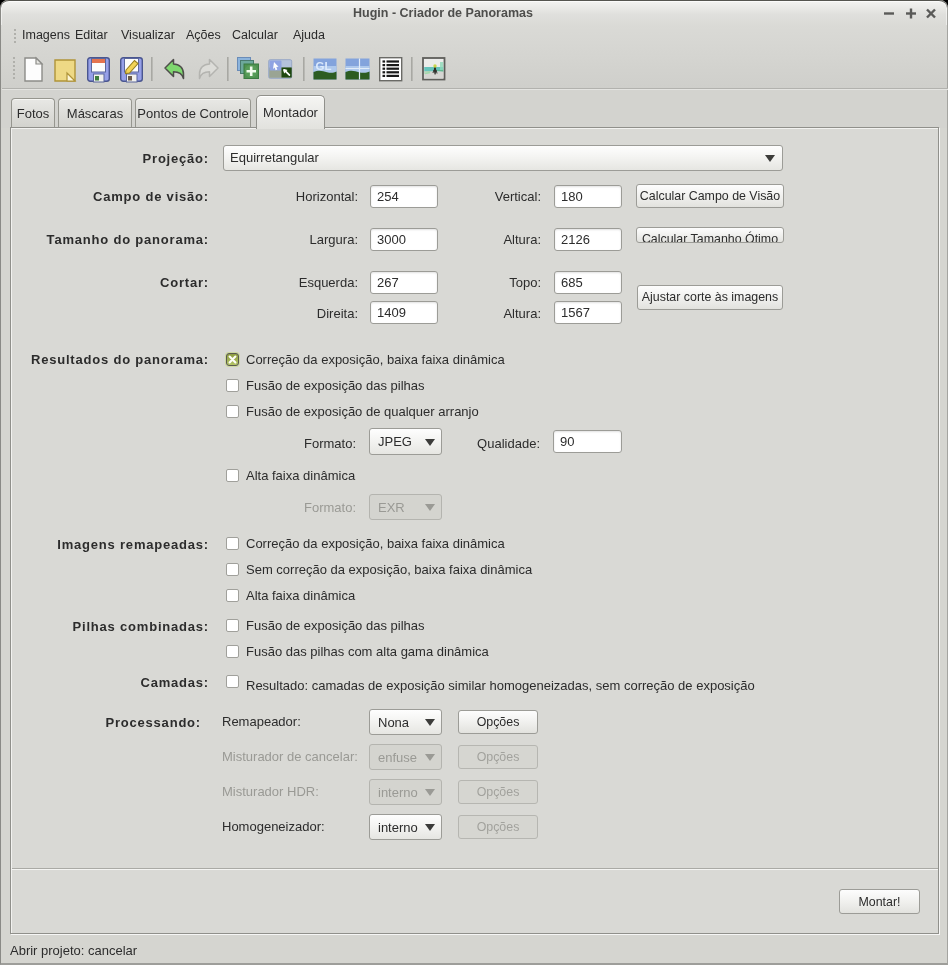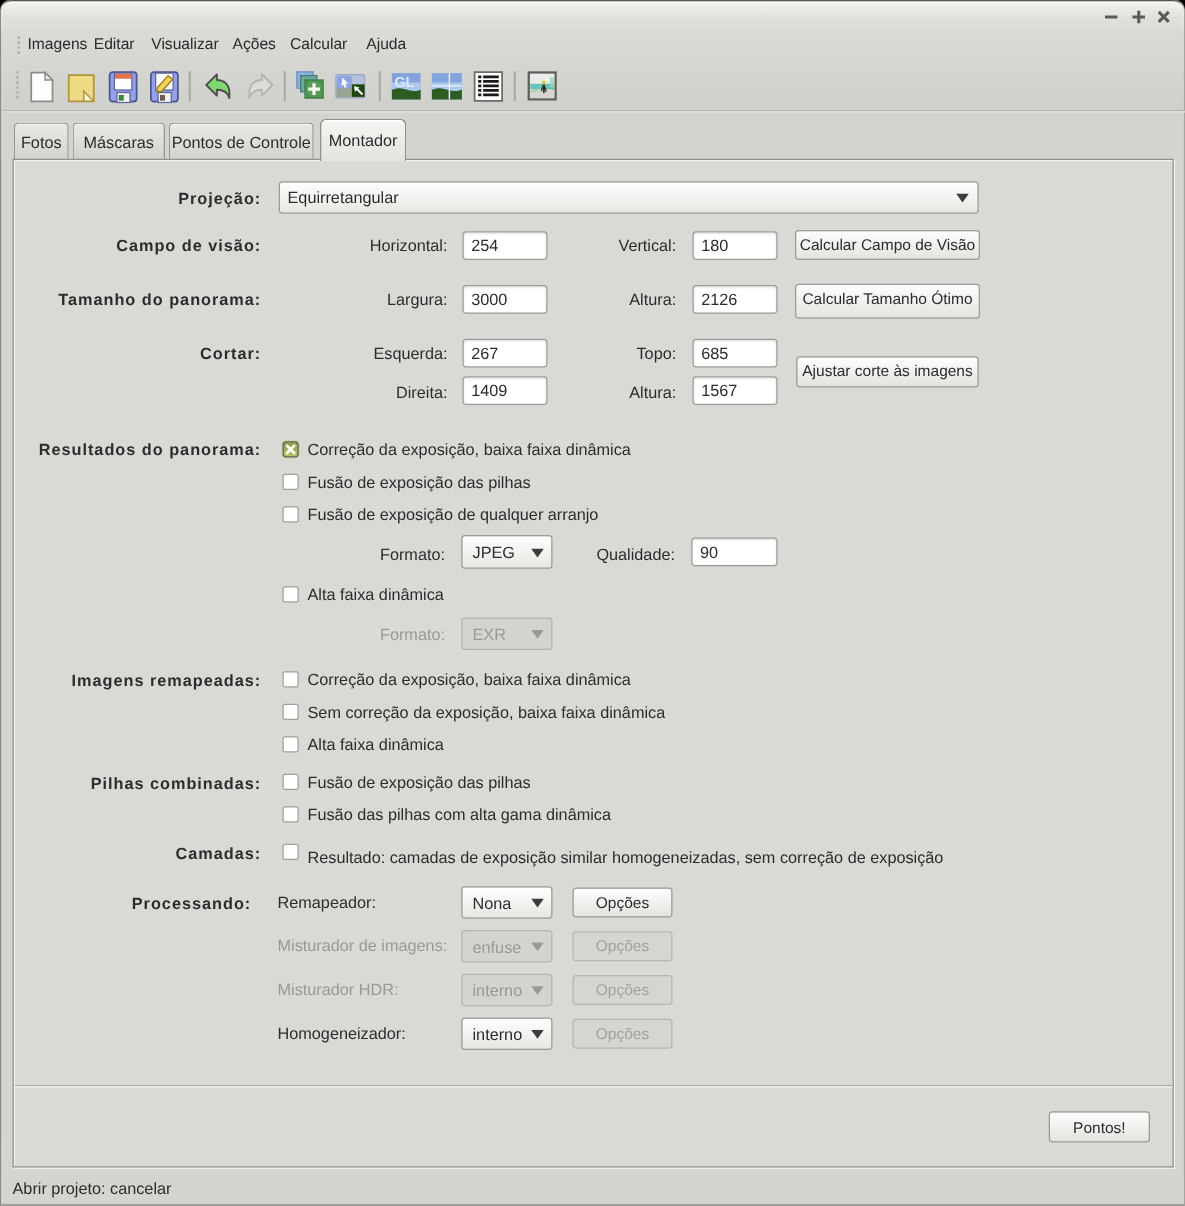--- a/index.html
+++ b/index.html
@@ -77,20 +77,21 @@
   border:1px solid #96968f; border-bottom:none; border-radius:4px 4px 0 0;
   text-align:center; padding-top:7px; box-shadow:inset 0 1px 0 #f6f6f4;
 }
 </style>
 </head>
 <body>
 <div id="win">
   <div id="titlebar"></div>
   <div id="topgrad"></div>
   <div id="tabstrip"></div>
+  <div id="title">Hugin - Criador de Panoramas</div>
 
   <svg class="winbtn" style="left:878px" width="62" height="26">
     <line x1="5" y1="13.5" x2="15" y2="13.5" stroke="#5a5a58" stroke-width="2.4"></line>
     <line x1="27" y1="13.5" x2="37" y2="13.5" stroke="#5a5a58" stroke-width="2.4"></line>
     <line x1="32" y1="8.5" x2="32" y2="18.5" stroke="#5a5a58" stroke-width="2.4"></line>
     <line x1="48" y1="9.5" x2="56" y2="17.5" stroke="#5a5a58" stroke-width="2.4"></line>
     <line x1="56" y1="9.5" x2="48" y2="17.5" stroke="#5a5a58" stroke-width="2.4"></line>
   </svg>
 
   <div class="menuitem" style="left:21px">Imagens</div>
@@ -246,21 +247,21 @@
     <div class="input" style="left:369px;top:185px;width:68px;height:23px;">254</div>
     <div class="rlabel" style="left:440px;top:189px;width:100px;">Vertical:</div>
     <div class="input" style="left:553px;top:185px;width:68px;height:23px;">180</div>
     <div class="btn" style="left:635px;top:184px;width:148px;height:24px;padding-top:4px;">Calcular Campo de Visão</div>
 
     <div class="rlabel bold" style="left:38px;top:232px;width:170px;">Tamanho do panorama:</div>
     <div class="rlabel" style="left:257px;top:232px;width:100px;">Largura:</div>
     <div class="input" style="left:369px;top:228px;width:68px;height:23px;">3000</div>
     <div class="rlabel" style="left:440px;top:232px;width:100px;">Altura:</div>
     <div class="input" style="left:553px;top:228px;width:68px;height:23px;">2126</div>
-    <div class="btn" style="left:635px;top:227px;width:148px;height:28px;padding-top:4px;">Calcular Tamanho Ótimo</div>
+    <div class="btn" style="left:635px;top:227px;width:148px;height:16px;padding-top:4px;">Calcular Tamanho Ótimo</div>
 
     <div class="rlabel bold" style="left:58px;top:275px;width:150px;">Cortar:</div>
     <div class="rlabel" style="left:257px;top:275px;width:100px;">Esquerda:</div>
     <div class="input" style="left:369px;top:271px;width:68px;height:23px;">267</div>
     <div class="rlabel" style="left:440px;top:275px;width:100px;">Topo:</div>
     <div class="input" style="left:553px;top:271px;width:68px;height:23px;">685</div>
     <div class="btn" style="left:636px;top:285px;width:146px;height:25px;padding-top:4px;">Ajustar corte às imagens</div>
     <div class="rlabel" style="left:257px;top:306px;width:100px;">Direita:</div>
     <div class="input" style="left:369px;top:301px;width:68px;height:23px;">1409</div>
     <div class="rlabel" style="left:440px;top:306px;width:100px;">Altura:</div>
@@ -309,21 +310,21 @@
     <div class="cb" style="left:225px;top:675px;"></div>
     <div class="cbtext" style="left:245px;top:678px;">Resultado: camadas de exposição similar homogeneizadas, sem correção de exposição</div>
 
     <div class="rlabel bold" style="left:20px;top:715px;width:180px;">Processando:</div>
     <div class="abs" style="left:221px;top:714px;">Remapeador:</div>
     <div class="combo" style="left:368px;top:709px;width:73px;height:26px;">
       <div style="position:absolute;left:8px;top:5px;">Nona</div>
       <div class="arrow" style="right:6px;"></div>
     </div>
     <div class="btn" style="left:457px;top:710px;width:80px;height:24px;padding-top:4px;">Opções</div>
-    <div class="abs gray" style="left:221px;top:749px;">Misturador de imagens:</div>
+    <div class="abs gray" style="left:221px;top:749px;">Misturador de cancelar:</div>
     <div class="combo dis" style="left:368px;top:744px;width:73px;height:26px;padding-left:35px;">
       <div style="position:absolute;left:8px;top:5px;">enfuse</div>
       <div class="arrow" style="right:6px;"></div>
     </div>
     <div class="btn dis" style="left:457px;top:745px;width:80px;height:24px;padding-top:4px;">Opções</div>
     <div class="abs gray" style="left:221px;top:784px;">Misturador HDR:</div>
     <div class="combo dis" style="left:368px;top:779px;width:73px;height:26px;">
       <div style="position:absolute;left:8px;top:5px;">interno</div>
       <div class="arrow" style="right:6px;"></div>
     </div>
@@ -331,17 +332,17 @@
     <div class="abs" style="left:221px;top:819px;">Homogeneizador:</div>
     <div class="combo" style="left:368px;top:814px;width:73px;height:26px;">
       <div style="position:absolute;left:8px;top:5px;">interno</div>
       <div class="arrow" style="right:6px;"></div>
     </div>
     <div class="btn dis" style="left:457px;top:815px;width:80px;height:24px;padding-top:4px;">Opções</div>
 
     <div class="abs" style="left:11px;top:868px;width:926px;height:1px;background:#aaaaa5;"></div>
     <div class="abs" style="left:11px;top:869px;width:926px;height:1px;background:#f4f4f2;"></div>
 
-    <div class="btn" style="left:838px;top:889px;width:81px;height:25px;padding-top:5px;">Pontos!</div>
+    <div class="btn" style="left:838px;top:889px;width:81px;height:25px;padding-top:5px;">Montar!</div>
   </div>
 
   <div class="abs" style="left:9px;top:943px;">Abrir projeto: cancelar</div>
 </div>
 
 </body></html>

